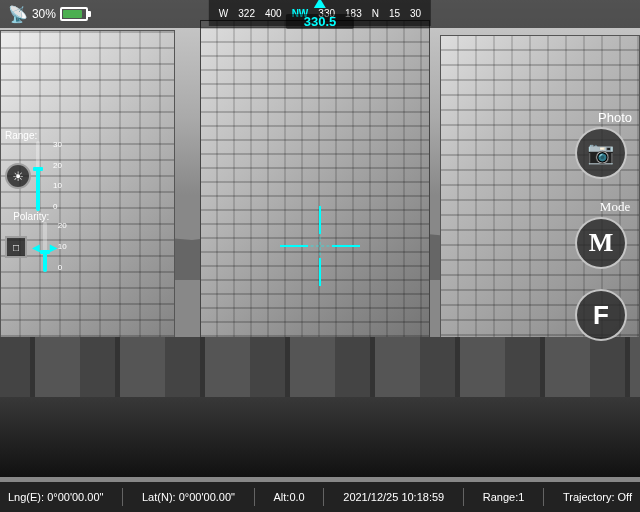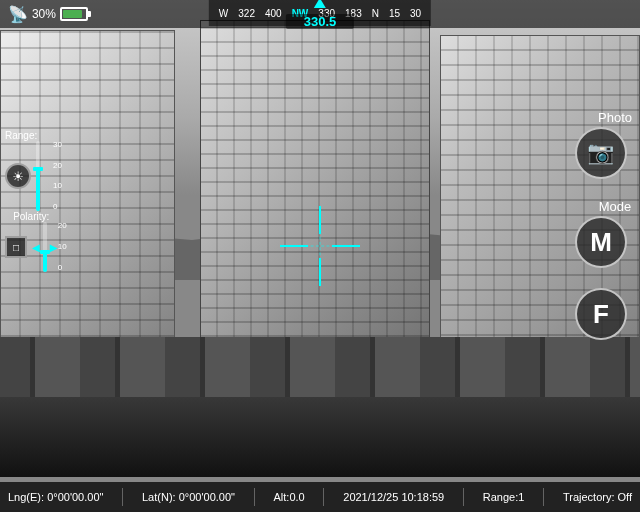--- a/index.html
+++ b/index.html
@@ -648,21 +648,21 @@
   <div class="crosshair-dot-v"></div>
 </div>
 
 <div class="right-controls">
   <div class="control-group">
     <div class="control-label">Photo</div>
     <div class="control-btn">
       <span class="control-btn-photo">📷</span>
     </div>
   </div>
-  <div class="control-group" style="margin-top:10px;">
+  <div class="control-group" style="margin-top:10px;font-family:Liberation Serif, serif;">
     <div class="control-label">Mode</div>
     <div class="control-btn">
       <span class="control-btn-m">M</span>
     </div>
   </div>
   <div class="control-group" style="margin-top:10px;">
     <div class="control-btn">
       <span class="control-btn-f">F</span>
     </div>
   </div>

